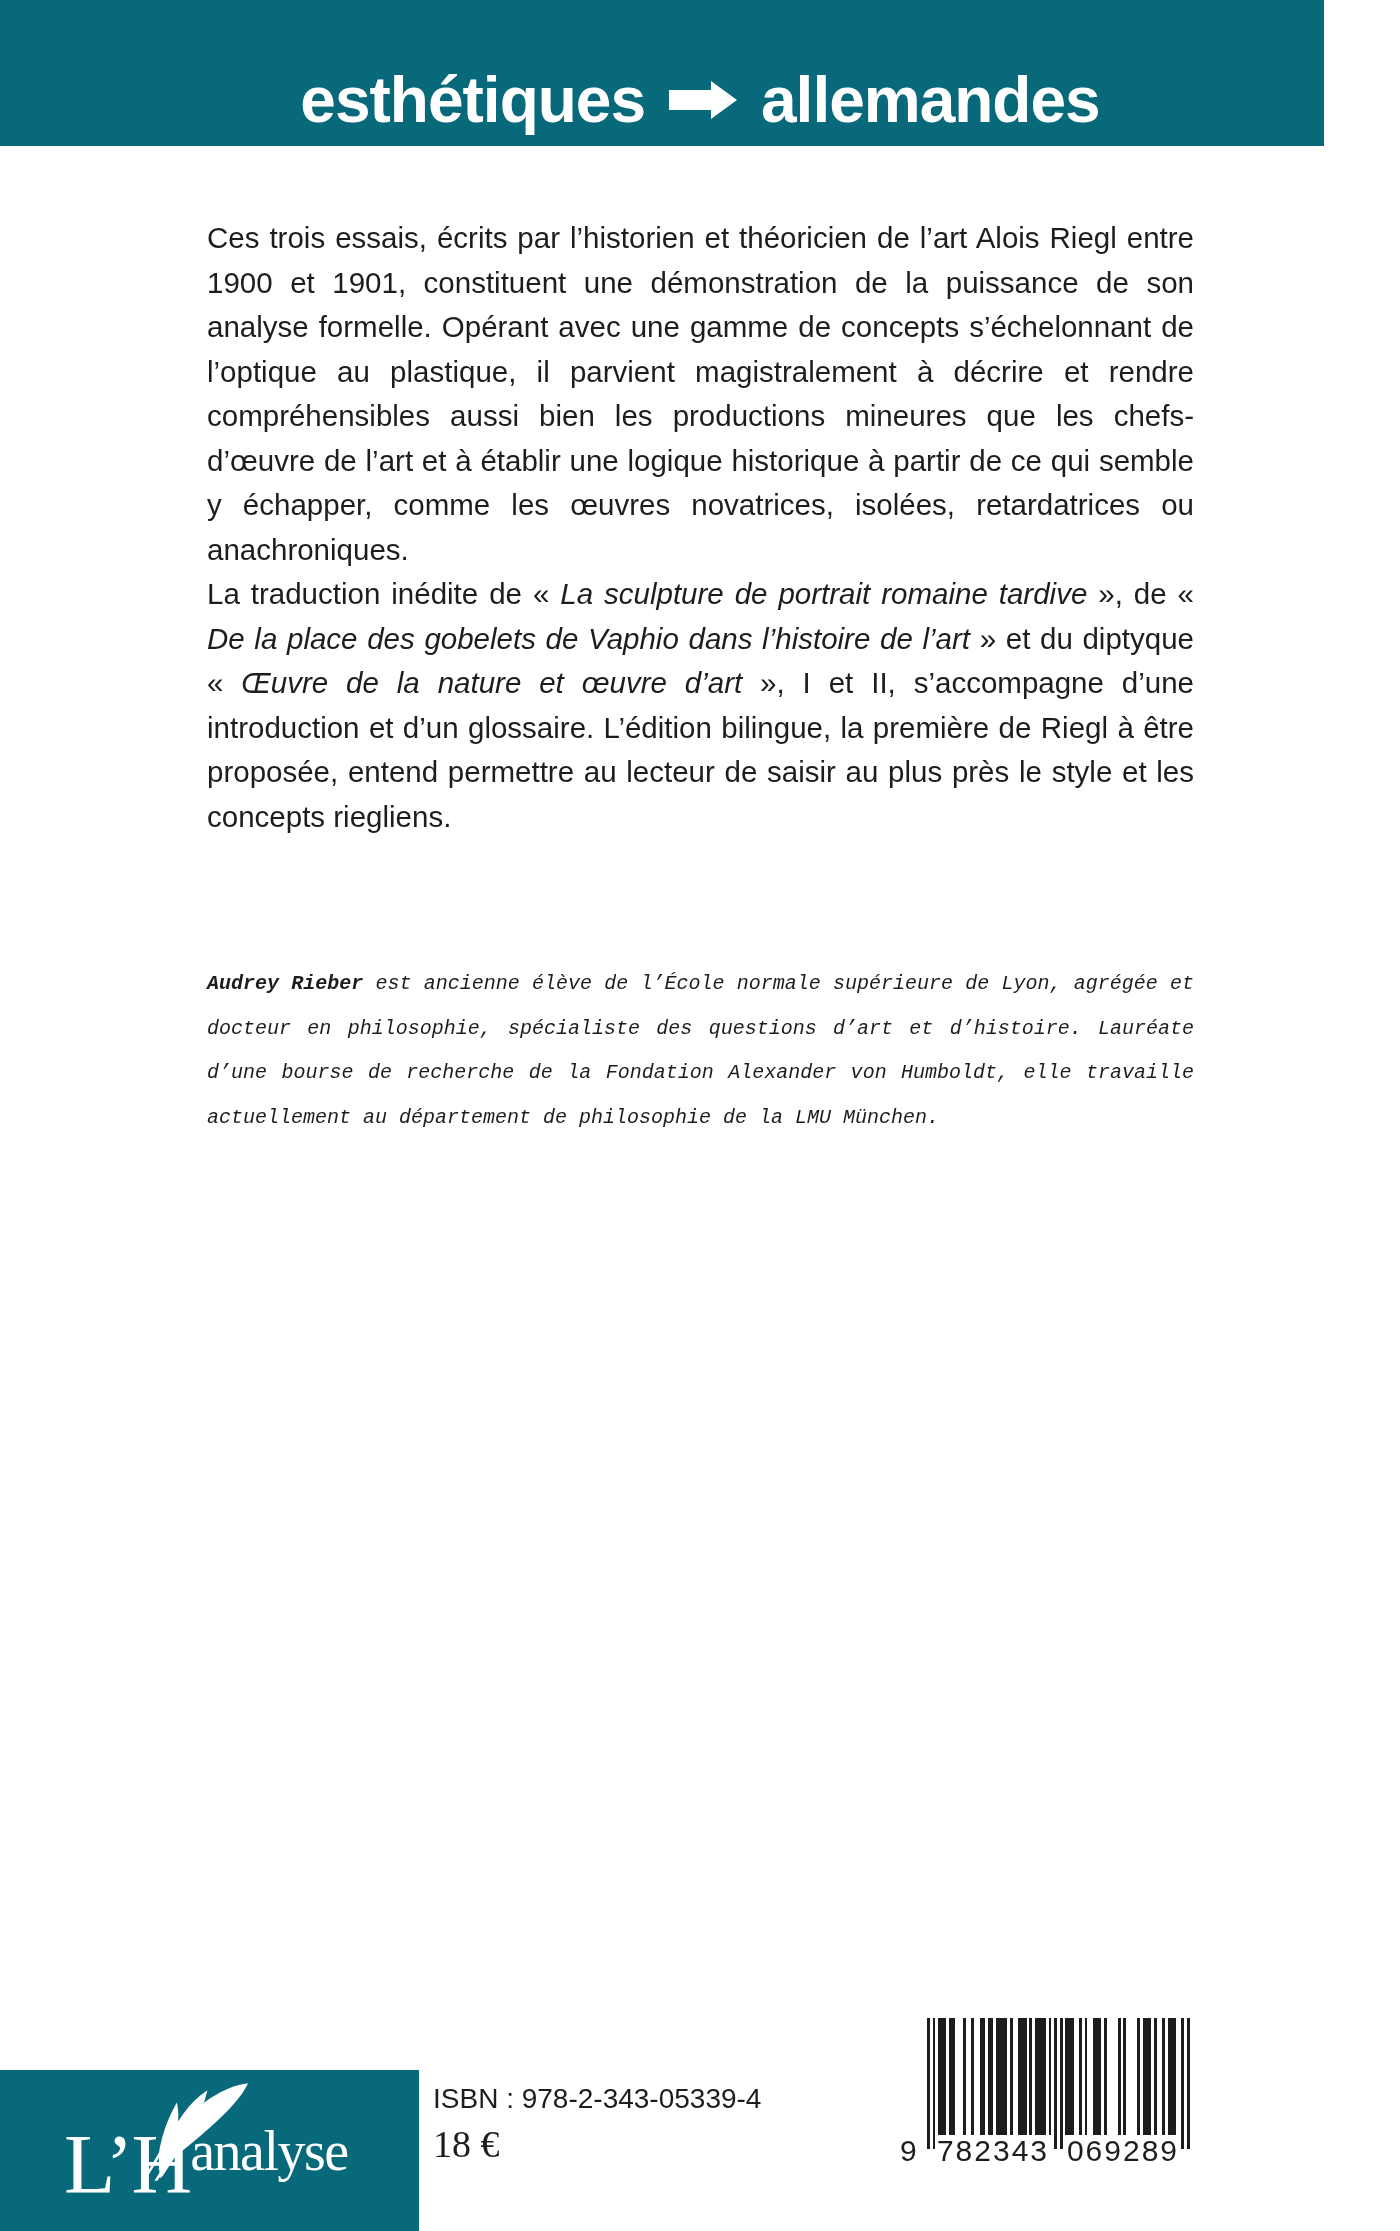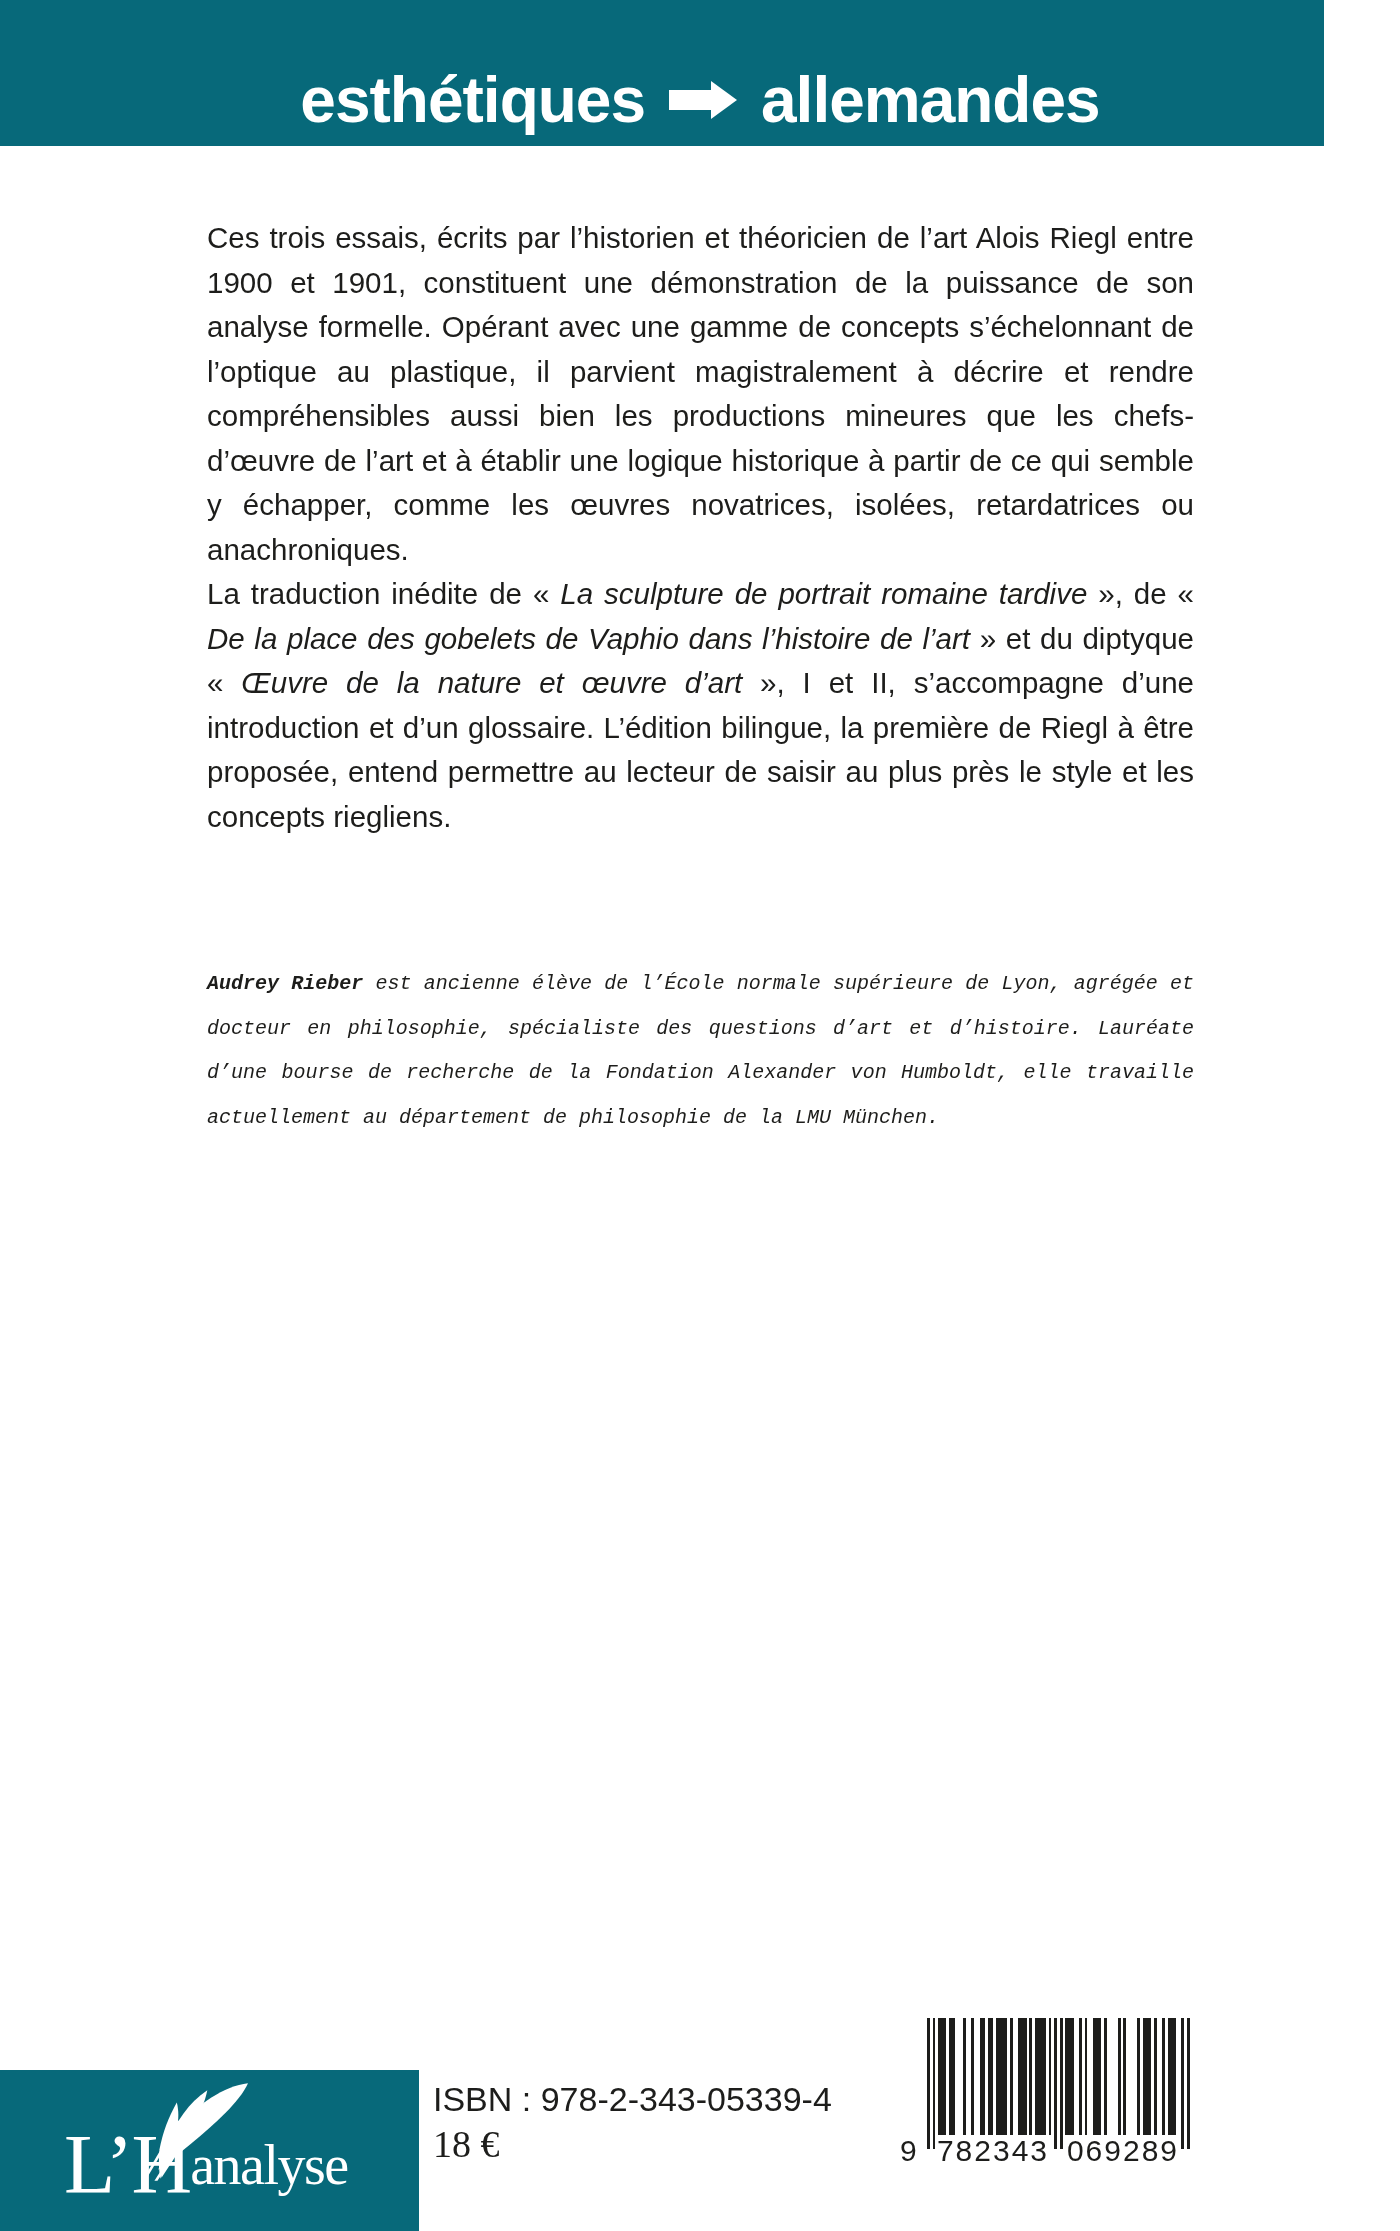--- a/index.html
+++ b/index.html
@@ -95,39 +95,39 @@
     position: absolute;
     left: 0; top: 2070px;
     width: 419px; height: 161px;
     background: #07697a;
     overflow: hidden;
   }
   .logo-row {
     position: absolute;
     left: 64px; bottom: 24px;
     display: flex;
-    align-items: center;
+    align-items: flex-start;
     color: #ffffff;
     font-family: "Liberation Serif", serif;
     white-space: nowrap;
   }
   .logo-big { font-size: 84px; line-height: 1; letter-spacing: -2px; }
   .logo-small { font-size: 56px; line-height: 1; letter-spacing: -1.5px; }
   .logo-leaves {
     position: absolute;
     left: 128px; top: 10px;
     width: 122px; height: 102px;
   }
 
   
   .isbn-block {
     position: absolute;
     left: 433px; top: 2082px;
   }
-  .isbn-line { font-size: 34px; line-height: 34px; text-align: right; }
+  .isbn-line { font-size: 28px; line-height: 34px; text-align: right; }
   .price-line {
     font-family: "Liberation Serif", serif;
     font-size: 38px;
     line-height: 40px;
     margin-top: 8px;
   }
 
   
   .barcode {
     position: absolute;

